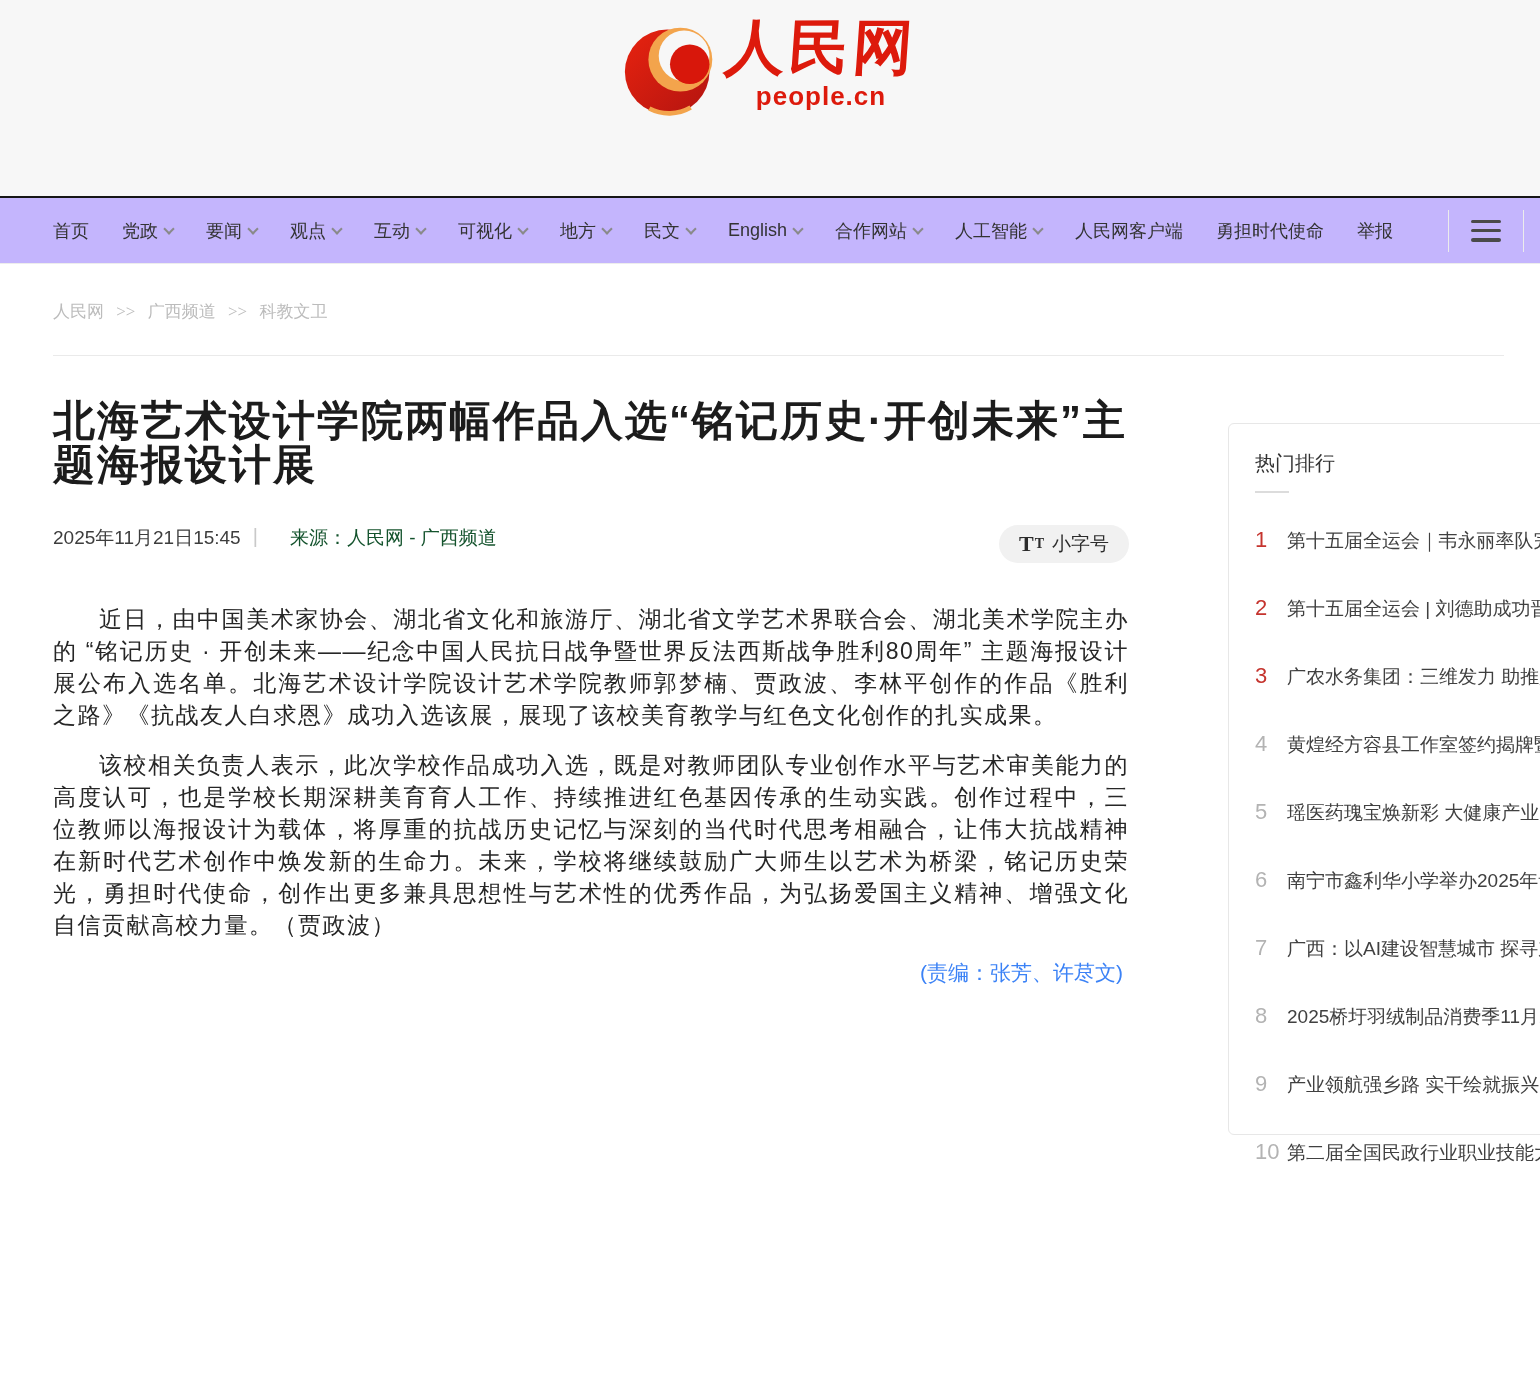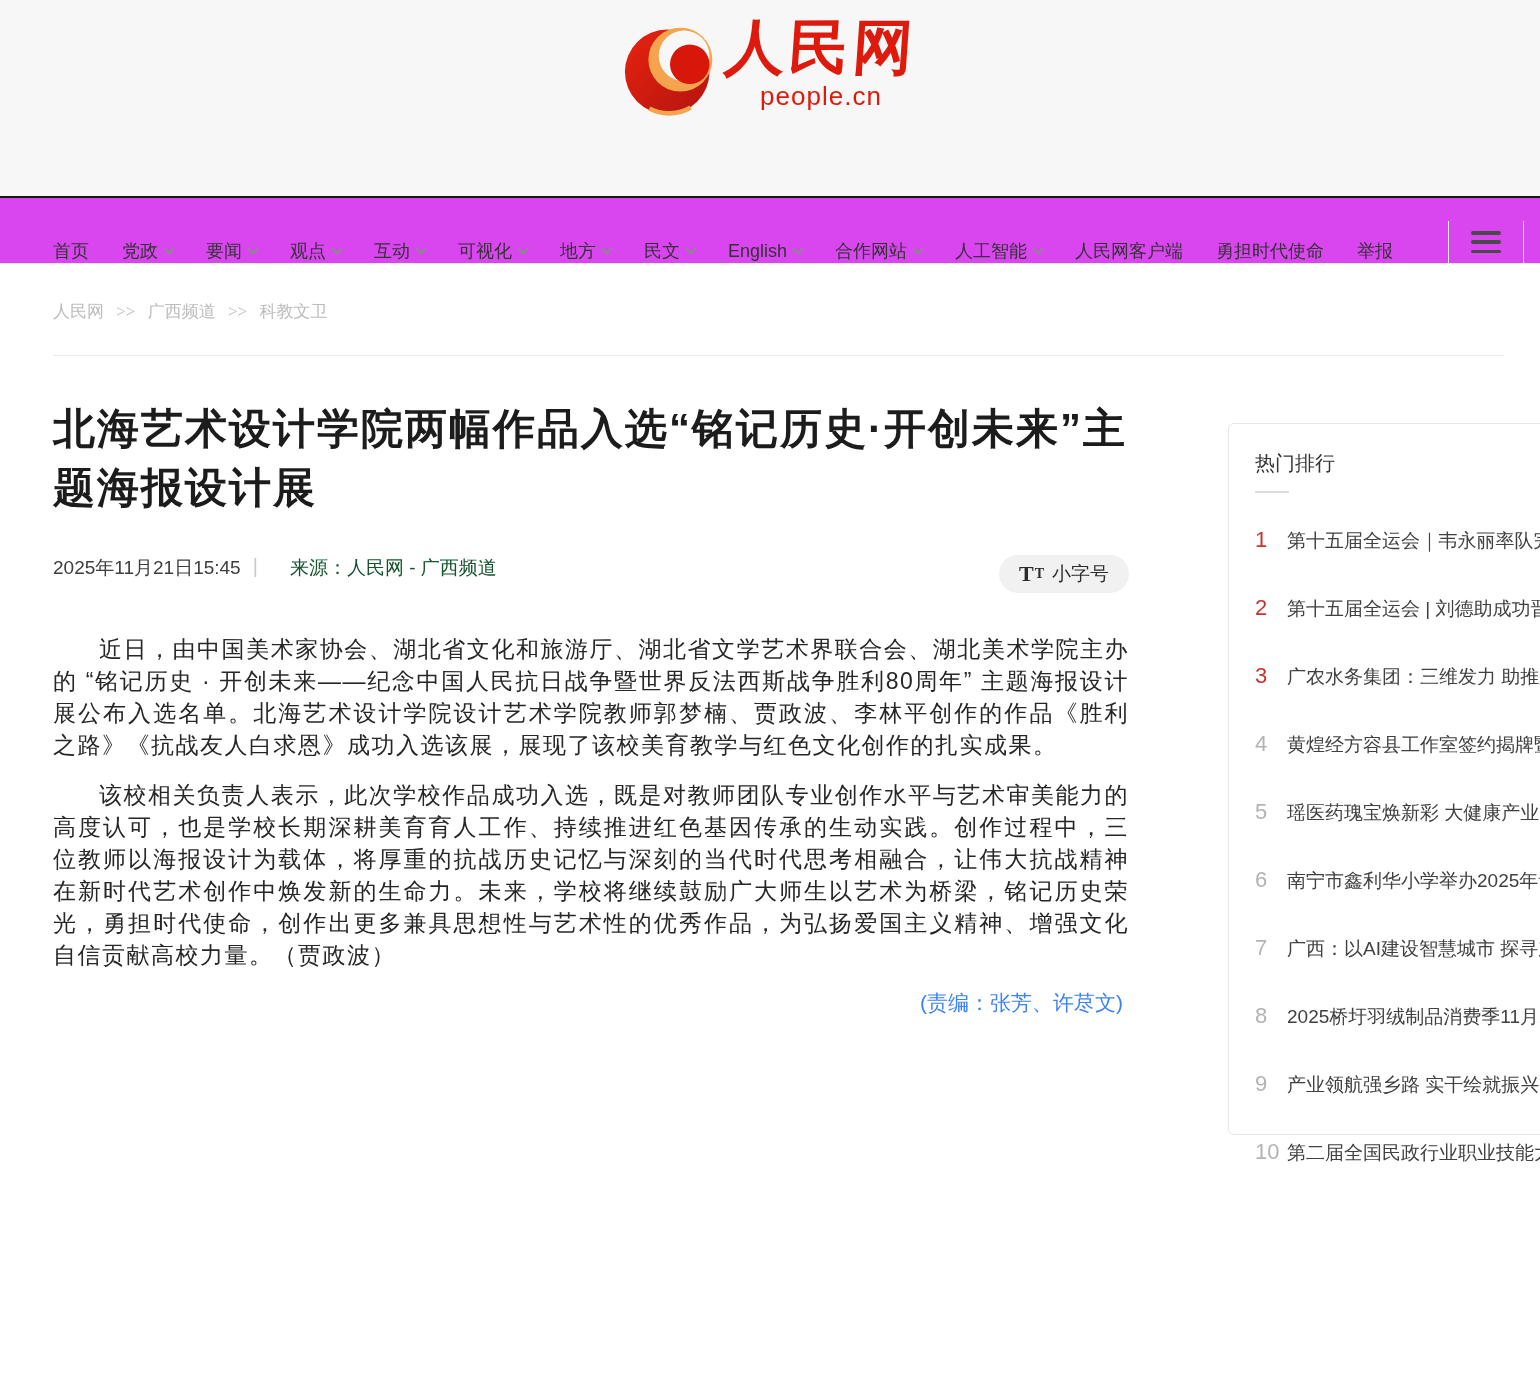--- a/index.html
+++ b/index.html
@@ -8,25 +8,25 @@
   body { position:relative; }
 
   
   .site-header { height:198px; background:#f7f7f7; border-bottom:2px solid #161616;
     display:flex; justify-content:center; }
   .logo { display:flex; align-items:flex-start; margin-top:16px; cursor:pointer; }
   .logo-swirl { width:94px; height:94px; margin-top:6px; }
   .logo-text { display:flex; flex-direction:column; align-items:center; margin-left:8px; }
   .logo-cn { font-size:60px; font-weight:700; color:#dd1a0c; letter-spacing:4px;
     transform:skewX(-4deg); line-height:1.05; }
-  .logo-en { font-size:26px; font-weight:400; color:#dd1a0c; letter-spacing:1px; margin-top:2px; }
-
-  
-  .nav { height:66px; background:#d946ef; border-bottom:1px solid #ededed;
-    display:flex; align-items:flex-end; padding:0 14px 0 53px; }
+  .logo-en { font-size:26px; font-weight:700; color:#dd1a0c; letter-spacing:1px; margin-top:2px; }
+
+  
+  .nav { height:66px; background:#c4b5fd; border-bottom:1px solid #ededed;
+    display:flex; align-items:center; padding:0 14px 0 53px; }
   .nav-items { display:flex; align-items:center; }
   .nav-item { display:flex; align-items:center; margin-right:33px; font-size:18px;
     color:#333; cursor:pointer; white-space:nowrap; }
   .chev { width:8px; height:8px; border-right:2px solid #8a8a8a; border-bottom:2px solid #8a8a8a;
     transform:rotate(45deg); margin:-4px 0 0 7px; display:inline-block; }
   .nav-right { margin-left:auto; display:flex; align-items:center; }
   .nav-divider { width:1px; height:42px; background:#ececec; margin:0 22px; }
   .hamburger { width:30px; height:22px; display:flex; flex-direction:column;
     justify-content:space-between; cursor:pointer; }
   .hamburger i { display:block; height:3.5px; background:#4a4a4a; border-radius:2px; }
@@ -37,21 +37,21 @@
     background:#c2271e; border-radius:2px; transform:rotate(45deg); }
 
   
   .breadcrumb { margin:36px 0 0 53px; font-size:17px; color:#bcbcbc;font-family:Liberation Serif, serif; }
   .breadcrumb a { color:#bcbcbc; text-decoration:none; cursor:pointer; }
   .crumb-sep { margin:0 8px; }
   .rule { height:1px; background:#eaeaea; margin:32px 36px 0 53px; }
 
   
   .main { position:absolute; left:53px; top:385px; width:1076px; }
-  .article-title { font-size:42px; font-weight:700; color:#1c1c1c; line-height:59px;
+  .article-title { font-size:42px; font-weight:700; color:#1c1c1c; line-height:44px;
     letter-spacing:2px; margin-top:14px; }
   .meta { display:flex; align-items:flex-start; margin-top:38px; }
   .meta-date { font-size:19px; color:#3d3d3d; }
   .meta-sep { color:#c9c9c9; font-size:20px; margin:0 12px; }
   .meta-source { font-size:19px; color:#14532d;margin-left:20px; }
   .font-btn { margin-left:auto; background:#f1f1f1; border:none; border-radius:19px; height:38px;
     padding:0 20px; display:flex; align-items:center; cursor:pointer; color:#2b2b2b; }
   .t-big { font-family:"Liberation Serif","DejaVu Serif",serif; font-weight:700; font-size:22px; }
   .t-small { font-family:"Liberation Serif","DejaVu Serif",serif; font-weight:700; font-size:14px; margin-left:1px; }
   .font-btn-label { font-size:19px; margin-left:8px; }

